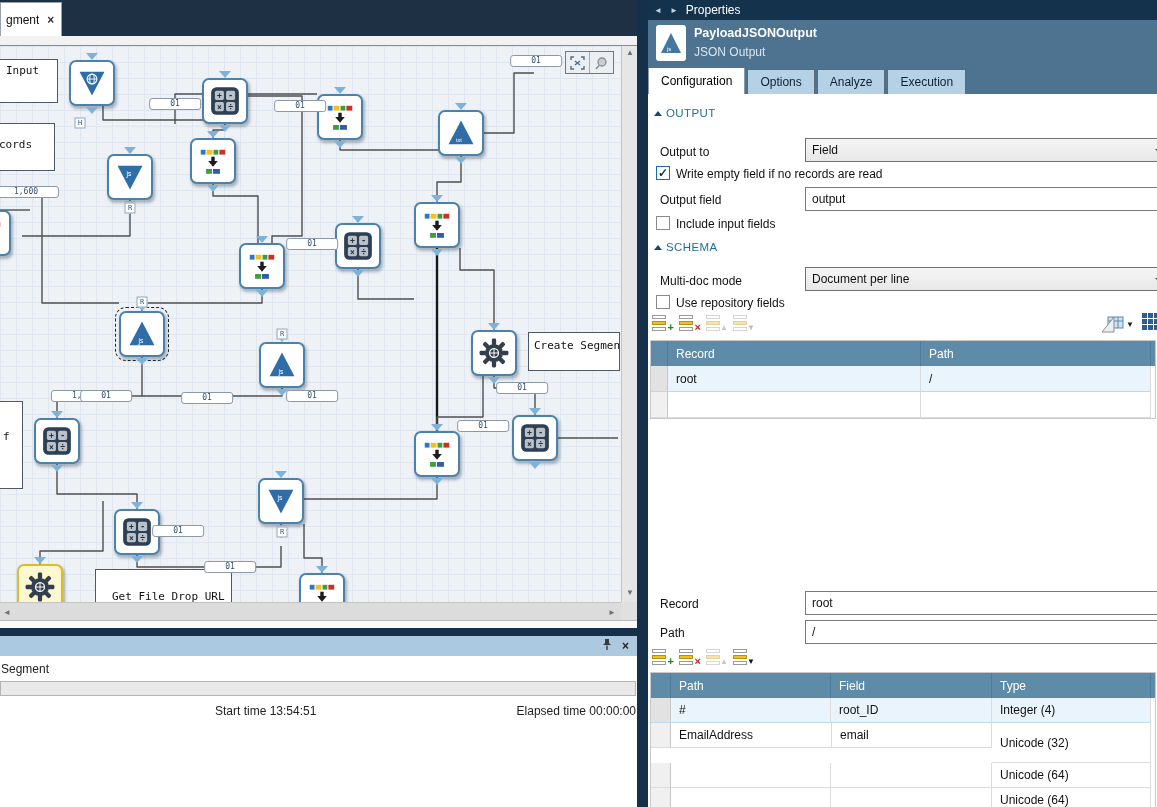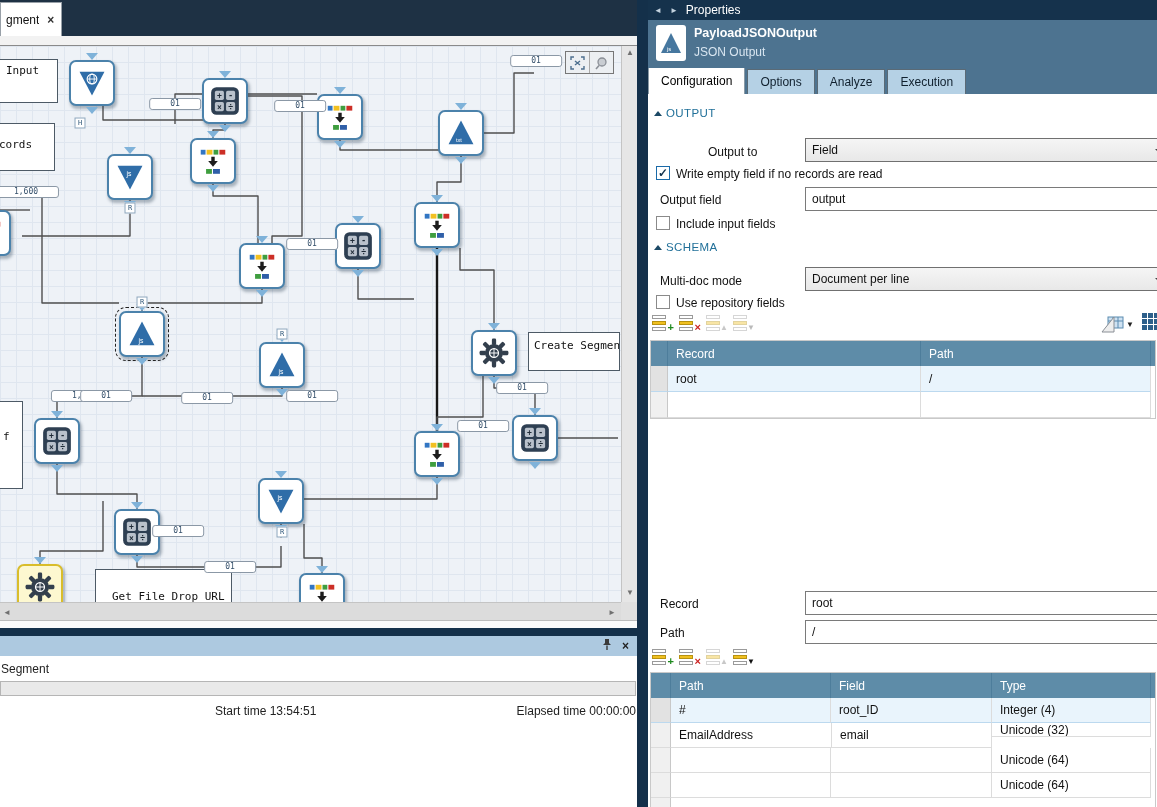--- a/index.html
+++ b/index.html
@@ -525,21 +525,21 @@
       <div class="abs props-title">PayloadJSONOutput</div>
       <div class="abs props-sub">JSON Output</div>
     </div>
 
     <div class="abs props-content">
 
       <div class="sec-head" style="top:13px;">
         <span class="sec-caret"></span>
         <span>OUTPUT</span>
       </div>
-      <div class="flabel" style="top:51px;margin-left:48px;">Output to</div>
+      <div class="flabel" style="top:51px;">Output to</div>
       <div class="fdrop" style="top:44px;">
         <span>Field</span><span class="dd"></span>
       </div>
       <div class="chk checked" style="top:72px;">✓</div>
       <div class="chklabel" style="top:73px;text-align:right;">Write empty field if no records are read</div>
       <div class="flabel" style="top:99px;">Output field</div>
       <div class="ftext" style="top:93px;">output</div>
       <div class="chk" style="top:122px;"></div>
       <div class="chklabel" style="top:123px;">Include input fields</div>
 
@@ -662,21 +662,21 @@
           <div class="gt-row sel">
             <div class="gt-cell gt-gutter" style="width: 20px; height: 25px;"></div>
             <div class="gt-cell" style="width: 160px; height: 25px;">#</div>
             <div class="gt-cell" style="width: 161px; height: 25px;">root_ID</div>
             <div class="gt-cell" style="width: 159px; height: 25px;">Integer (4)</div>
           </div>
           <div class="gt-row ">
             <div class="gt-cell gt-gutter" style="width: 20px; height: 25px;"></div>
             <div class="gt-cell" style="width: 161px; height: 25px;">EmailAddress</div>
             <div class="gt-cell" style="width: 160px; height: 25px;">email</div>
-            <div class="gt-cell" style="width: 159px; height: 14px;">Unicode (32)</div>
+            <div class="gt-cell" style="width: 159px; height: 40px;">Unicode (32)</div>
           </div>
           <div class="gt-row ">
             <div class="gt-cell gt-gutter" style="width: 20px; height: 25px;"></div>
             <div class="gt-cell" style="width: 160px; height: 25px;"></div>
             <div class="gt-cell" style="width: 161px; height: 25px;"></div>
             <div class="gt-cell" style="width: 159px; height: 25px;">Unicode (64)</div>
           </div>
           <div class="gt-row ">
             <div class="gt-cell gt-gutter" style="width: 20px; height: 25px;"></div>
             <div class="gt-cell" style="width: 160px; height: 25px;"></div>

